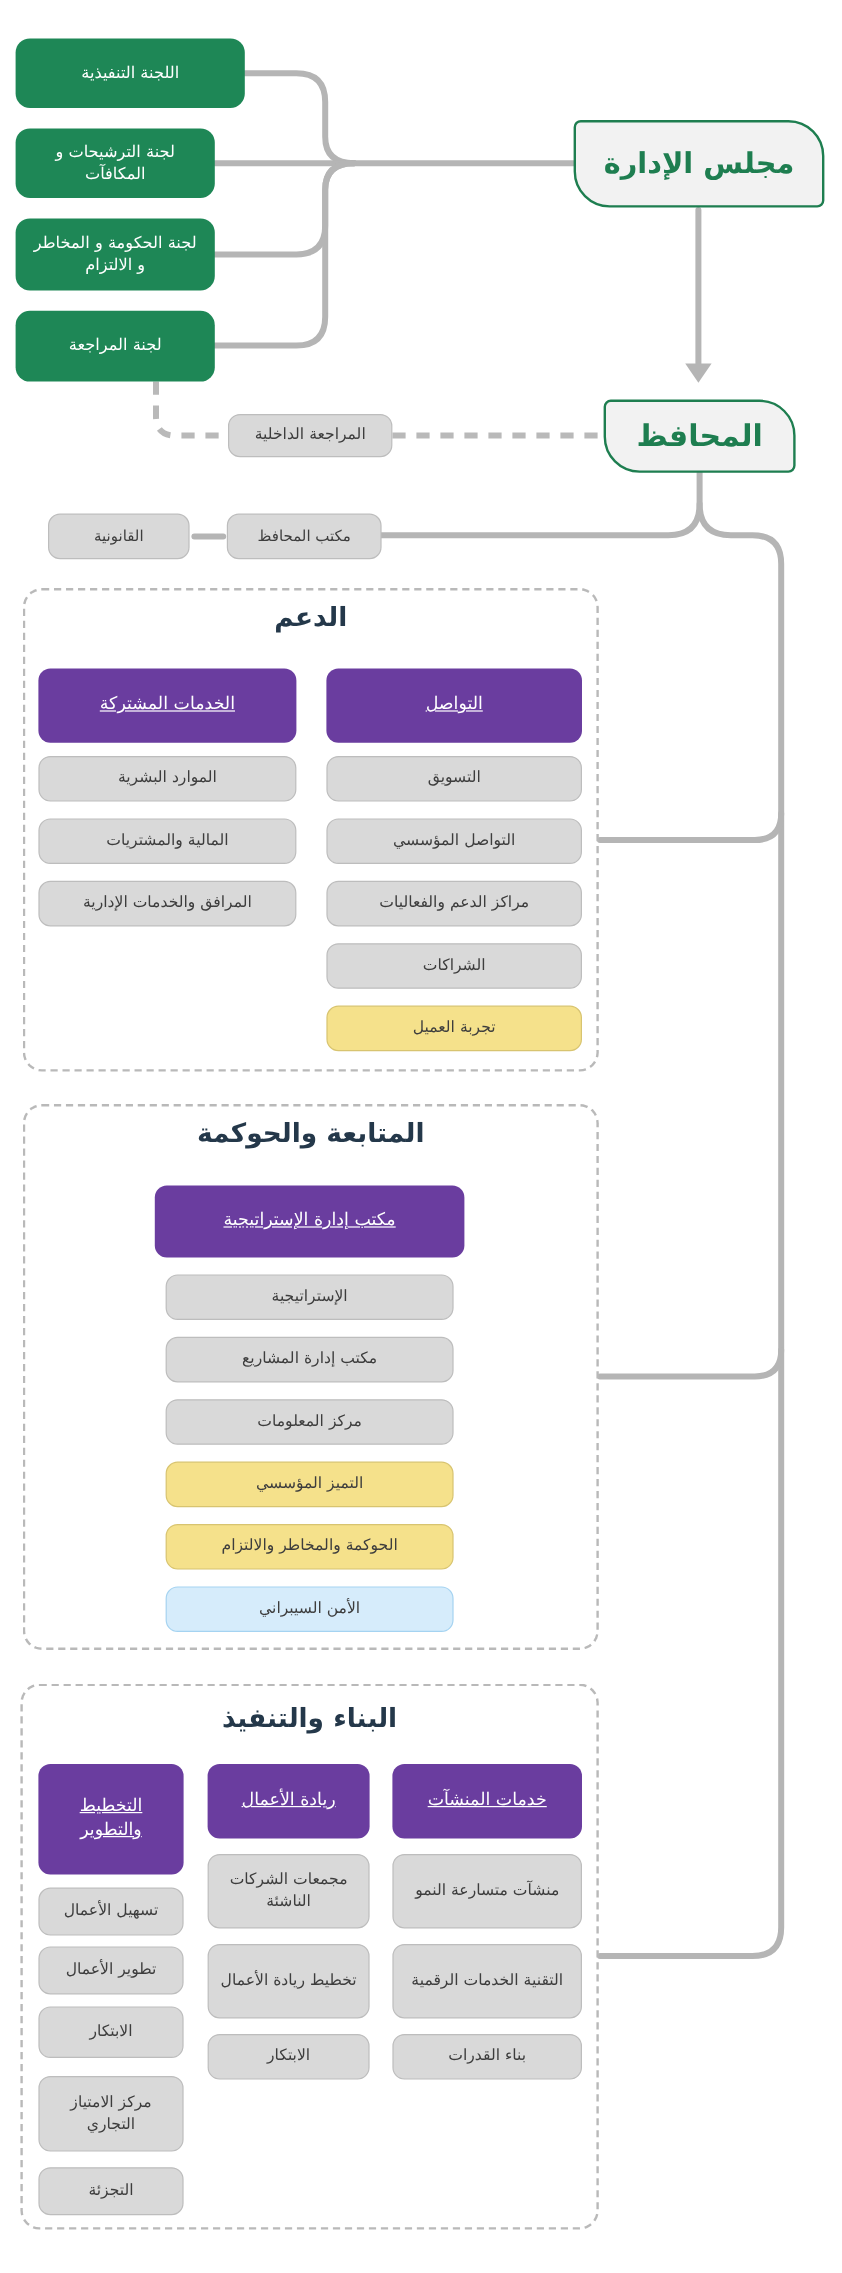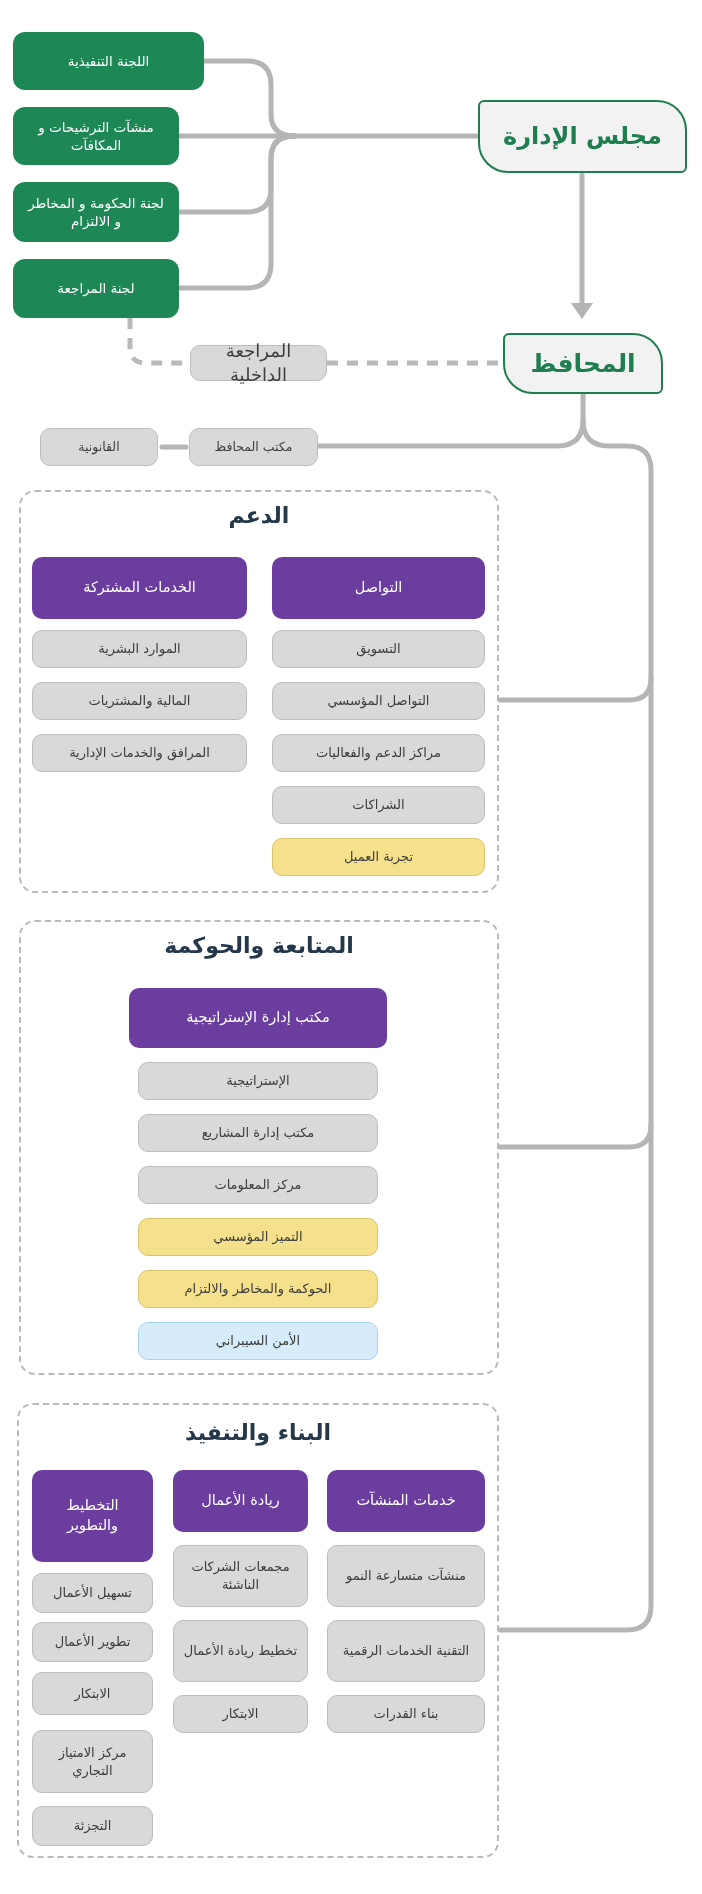--- a/index.html
+++ b/index.html
@@ -8,21 +8,21 @@
     font-family:"DejaVu Sans", sans-serif;direction:rtl;overflow:hidden;
   }
   #wires{position:absolute;left:0;top:0;z-index:0;}
   .node{position:absolute;z-index:1;display:flex;align-items:center;justify-content:center;
         text-align:center;box-sizing:border-box;line-height:1.35;}
   .green{background:#1E8756;color:#ffffff;border-radius:12px;font-size:13.5px;padding:4px 10px;}
   .frame{background:#F2F2F2;border:2px solid #1E7E50;border-radius:6px 30px 6px 30px;
          color:#1E7E50;font-size:24px;font-weight:bold;}
   .gray{background:#D9D9D9;border:1.5px solid #BDBDBD;border-radius:10px;color:#3D3D3D;
         font-size:13px;padding:2px 8px;}
-  .purple{background:#6A3D9F;color:#ffffff;border-radius:10px;font-size:14.5px;padding:4px 8px;}
+  .purple{background:#6A3D9F;color:#ffffff;border-radius:10px;font-size:14.5px;padding:4px 8px;text-decoration:underline;}
   .yellow{background:#F5E18B;border:1.5px solid #D8C470;border-radius:10px;color:#3D3D3D;
         font-size:13px;padding:2px 8px;}
   .blue{background:#D6ECFB;border:1.5px solid #A5D3F1;border-radius:10px;color:#3D3D3D;
         font-size:13px;padding:2px 8px;}
   .section{position:absolute;z-index:1;border:2px dashed #B9B9B9;border-radius:16px;
         box-sizing:border-box;background:transparent;}
   .sec-title{position:absolute;z-index:1;text-align:center;color:#24384A;
         font-size:22px;font-weight:bold;}
 </style>
 </head>
@@ -51,29 +51,29 @@
       <path d="M500,1147 H629 Q651,1147 651,1125"></path>
     </g>
     <polygon points="571,303 593,303 582,319" fill="#B5B5B5"></polygon>
     <g fill="none" stroke="#B9B9B9" stroke-width="5" stroke-linecap="butt" stroke-dasharray="11 9">
       <path d="M130,318 V347 Q130,363 146,363 H190"></path>
       <path d="M327,363 H503"></path>
     </g>
   </svg>
 
   <div class="node green" style="left:13px;top:32px;width:191px;height:58px;">اللجنة التنفيذية</div>
-  <div class="node green" style="left:13px;top:107px;width:166px;height:58px;">منشآت الترشيحات و المكافآت</div>
+  <div class="node green" style="left:13px;top:107px;width:166px;height:58px;">لجنة الترشيحات و المكافآت</div>
   <div class="node green" style="left:13px;top:182px;width:166px;height:60px;">لجنة الحكومة و المخاطر و الالتزام</div>
   <div class="node green" style="left:13px;top:259px;width:166px;height:59px;">لجنة المراجعة</div>
 
   <div class="node frame" style="left:478px;top:100px;width:209px;height:73px;">مجلس الإدارة</div>
 
   <div class="node frame" style="left:503px;top:333px;width:160px;height:61px;font-size:25px;text-align:center;">المحافظ</div>
 
-  <div class="node gray" style="left:190px;top:345px;width:137px;height:36px;font-size:18px;font-family:Liberation Serif, serif;">المراجعة الداخلية</div>
+  <div class="node gray" style="left:190px;top:345px;width:137px;height:36px;font-size:13px;">المراجعة الداخلية</div>
   <div class="node gray" style="left:189px;top:428px;width:129px;height:38px;font-size:12.5px;">مكتب المحافظ</div>
   <div class="node gray" style="left:40px;top:428px;width:118px;height:38px;font-size:12.5px;">القانونية</div>
 
   <div class="section" style="left:19px;top:490px;width:480px;height:403px;"></div>
   <div class="sec-title" style="left:19px;top:503px;width:480px;">الدعم</div>
 
   <div class="node purple" style="left:272px;top:557px;width:213px;height:62px;">التواصل</div>
   <div class="node purple" style="left:32px;top:557px;width:215px;height:62px;">الخدمات المشتركة</div>
 
   <div class="node gray" style="left:272px;top:630px;width:213px;height:38px;">التسويق</div>

